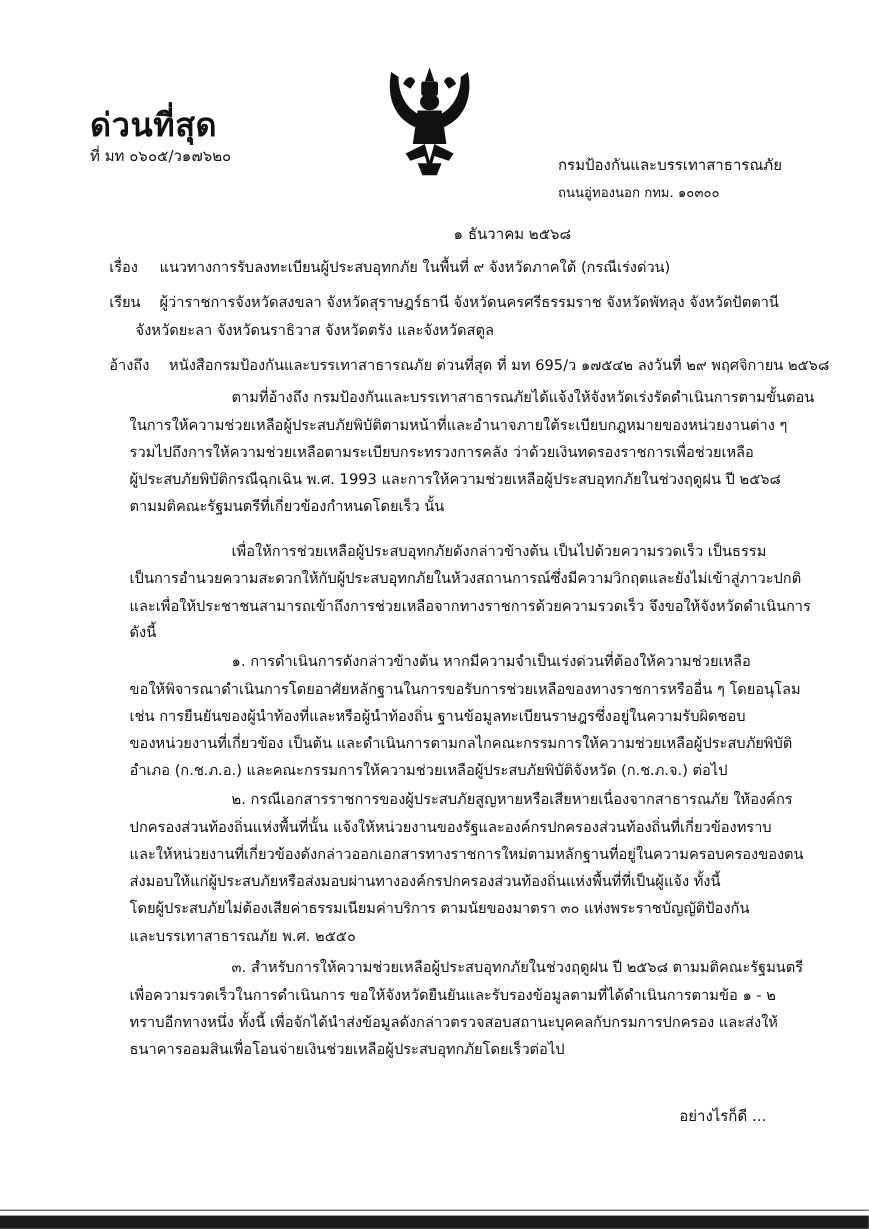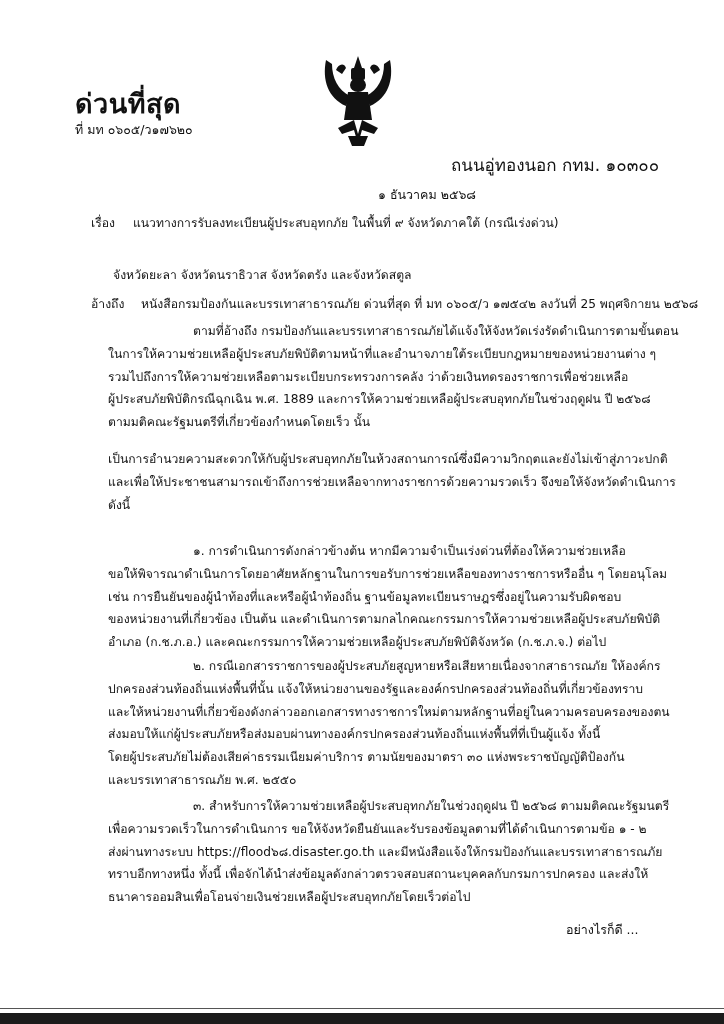--- a/index.html
+++ b/index.html
@@ -10,21 +10,21 @@
       overflow: hidden;
       font-family: "DejaVu Sans", sans-serif;
       color: #111;
     }
     .page { position: absolute; left: 0; top: 0; width: 724px; height: 1024px; }
     .abs { position: absolute; white-space: nowrap; }
     .urgent { left: 75px; top: 82px; font-size: 27px; font-weight: bold; letter-spacing: 0.5px; }
     .docno { left: 75px; top: 120px; font-size: 12.5px; }
     .garuda { left: 318px; top: 50px; width: 80px; height: 100px; }
     .org1 { left: 465px; top: 128px; font-size: 12.5px; }
-    .org2 { left: 451px; top: 151px; font-size: 17px; }
+    .org2 { left: 465px; top: 151px; font-size: 11px; }
     .date { left: 378px; top: 185px; font-size: 12.5px; }
     .line { font-size: 12.2px; line-height: 22px; }
     .body-block { position: absolute; left: 108px; width: 575px; }
     .para-line { display: block; white-space: nowrap; overflow: hidden; font-size: 12.2px; line-height: 22.8px; }
     .indent { padding-left: 85px; }
     .label { display: inline-block; min-width: 38px; margin-left: 16px; }
     .bottom-bar { position: absolute; left: 0; top: 1013px; width: 724px; height: 11px; background: #1b1b1b; }
     .bottom-line { position: absolute; left: 0; top: 1008px; width: 724px; height: 1px; background: #555; }
     .cont { left: 566px; top: 920px; font-size: 12.5px; }
   </style>
@@ -53,46 +53,52 @@
 
         <path d="M30,42 L50,42 L54,70 L26,70 Z"></path>
 
         <path d="M20,78 L36,70 L40,84 L44,70 L60,78 L56,84 L44,80 L40,94 L36,80 L24,84 Z"></path>
 
         <path d="M30,86 L50,86 L46,96 L34,96 Z"></path>
       </g>
     </svg>
   </div>
 
+  <div class="abs org1">กรมป้องกันและบรรเทาสาธารณภัย</div>
   <div class="abs org2">ถนนอู่ทองนอก  กทม.  ๑๐๓๐๐</div>
   <div class="abs date">๑  ธันวาคม  ๒๕๖๘</div>
 
   <div class="abs line" style="left:75px; top:212px;">
     <span class="label">เรื่อง</span>
     <span>แนวทางการรับลงทะเบียนผู้ประสบอุทกภัย ในพื้นที่ ๙ จังหวัดภาคใต้ (กรณีเร่งด่วน)</span>
   </div>
 
+  <div class="abs line" style="left:75px; top:241px;">
+    <span class="label">เรียน</span>
+    <span>ผู้ว่าราชการจังหวัดสงขลา จังหวัดสุราษฎร์ธานี จังหวัดนครศรีธรรมราช จังหวัดพัทลุง จังหวัดปัตตานี</span>
+  </div>
   <div class="abs line" style="left:113px; top:264px;">
     <span>จังหวัดยะลา จังหวัดนราธิวาส จังหวัดตรัง และจังหวัดสตูล</span>
   </div>
 
   <div class="abs line" style="left:75px; top:293px;">
     <span class="label" style="min-width:46px;">อ้างถึง</span>
-    <span>หนังสือกรมป้องกันและบรรเทาสาธารณภัย ด่วนที่สุด ที่ มท ๐๖๐๕/ว ๑๗๕๔๒ ลงวันที่ 25 พฤศจิกายน ๒๕๖๘</span>
+    <span>หนังสือกรมป้องกันและบรรเทาสาธารณภัย ด่วนที่สุด ที่ มท 695/ว ๑๗๕๔๒ ลงวันที่ ๒๙ พฤศจิกายน ๒๕๖๘</span>
   </div>
 
   <div class="body-block" style="top:320px;">
     <span class="para-line indent">ตามที่อ้างถึง กรมป้องกันและบรรเทาสาธารณภัยได้แจ้งให้จังหวัดเร่งรัดดำเนินการตามขั้นตอน</span>
     <span class="para-line">ในการให้ความช่วยเหลือผู้ประสบภัยพิบัติตามหน้าที่และอำนาจภายใต้ระเบียบกฎหมายของหน่วยงานต่าง ๆ</span>
     <span class="para-line">รวมไปถึงการให้ความช่วยเหลือตามระเบียบกระทรวงการคลัง ว่าด้วยเงินทดรองราชการเพื่อช่วยเหลือ</span>
-    <span class="para-line">ผู้ประสบภัยพิบัติกรณีฉุกเฉิน พ.ศ. 1889 และการให้ความช่วยเหลือผู้ประสบอุทกภัยในช่วงฤดูฝน ปี ๒๕๖๘</span>
+    <span class="para-line">ผู้ประสบภัยพิบัติกรณีฉุกเฉิน พ.ศ. 1993 และการให้ความช่วยเหลือผู้ประสบอุทกภัยในช่วงฤดูฝน ปี ๒๕๖๘</span>
     <span class="para-line">ตามมติคณะรัฐมนตรีที่เกี่ยวข้องกำหนดโดยเร็ว นั้น</span>
   </div>
 
   <div class="body-block" style="top:448px;">
+    <span class="para-line indent">เพื่อให้การช่วยเหลือผู้ประสบอุทกภัยดังกล่าวข้างต้น เป็นไปด้วยความรวดเร็ว เป็นธรรม</span>
     <span class="para-line">เป็นการอำนวยความสะดวกให้กับผู้ประสบอุทกภัยในห้วงสถานการณ์ซึ่งมีความวิกฤตและยังไม่เข้าสู่ภาวะปกติ</span>
     <span class="para-line">และเพื่อให้ประชาชนสามารถเข้าถึงการช่วยเหลือจากทางราชการด้วยความรวดเร็ว จึงขอให้จังหวัดดำเนินการ</span>
     <span class="para-line">ดังนี้</span>
   </div>
 
   <div class="body-block" style="top:540px;">
     <span class="para-line indent">๑. การดำเนินการดังกล่าวข้างต้น หากมีความจำเป็นเร่งด่วนที่ต้องให้ความช่วยเหลือ</span>
     <span class="para-line">ขอให้พิจารณาดำเนินการโดยอาศัยหลักฐานในการขอรับการช่วยเหลือของทางราชการหรืออื่น ๆ โดยอนุโลม</span>
     <span class="para-line">เช่น การยืนยันของผู้นำท้องที่และหรือผู้นำท้องถิ่น ฐานข้อมูลทะเบียนราษฎรซึ่งอยู่ในความรับผิดชอบ</span>
     <span class="para-line">ของหน่วยงานที่เกี่ยวข้อง เป็นต้น และดำเนินการตามกลไกคณะกรรมการให้ความช่วยเหลือผู้ประสบภัยพิบัติ</span>
@@ -104,21 +110,20 @@
     <span class="para-line">ปกครองส่วนท้องถิ่นแห่งพื้นที่นั้น แจ้งให้หน่วยงานของรัฐและองค์กรปกครองส่วนท้องถิ่นที่เกี่ยวข้องทราบ</span>
     <span class="para-line">และให้หน่วยงานที่เกี่ยวข้องดังกล่าวออกเอกสารทางราชการใหม่ตามหลักฐานที่อยู่ในความครอบครองของตน</span>
     <span class="para-line">ส่งมอบให้แก่ผู้ประสบภัยหรือส่งมอบผ่านทางองค์กรปกครองส่วนท้องถิ่นแห่งพื้นที่ที่เป็นผู้แจ้ง ทั้งนี้</span>
     <span class="para-line">โดยผู้ประสบภัยไม่ต้องเสียค่าธรรมเนียมค่าบริการ ตามนัยของมาตรา ๓๐ แห่งพระราชบัญญัติป้องกัน</span>
     <span class="para-line">และบรรเทาสาธารณภัย พ.ศ. ๒๕๕๐</span>
   </div>
 
   <div class="body-block" style="top:795px;">
     <span class="para-line indent">๓. สำหรับการให้ความช่วยเหลือผู้ประสบอุทกภัยในช่วงฤดูฝน ปี ๒๕๖๘ ตามมติคณะรัฐมนตรี</span>
     <span class="para-line">เพื่อความรวดเร็วในการดำเนินการ ขอให้จังหวัดยืนยันและรับรองข้อมูลตามที่ได้ดำเนินการตามข้อ ๑ - ๒</span>
-    <span class="para-line">ส่งผ่านทางระบบ https://flood๖๘.disaster.go.th และมีหนังสือแจ้งให้กรมป้องกันและบรรเทาสาธารณภัย</span>
     <span class="para-line">ทราบอีกทางหนึ่ง ทั้งนี้ เพื่อจักได้นำส่งข้อมูลดังกล่าวตรวจสอบสถานะบุคคลกับกรมการปกครอง และส่งให้</span>
     <span class="para-line">ธนาคารออมสินเพื่อโอนจ่ายเงินช่วยเหลือผู้ประสบอุทกภัยโดยเร็วต่อไป</span>
   </div>
 
   <div class="abs cont">อย่างไรก็ดี ...</div>
 
   <div class="bottom-line"></div>
   <div class="bottom-bar"></div>
 </div>
 

